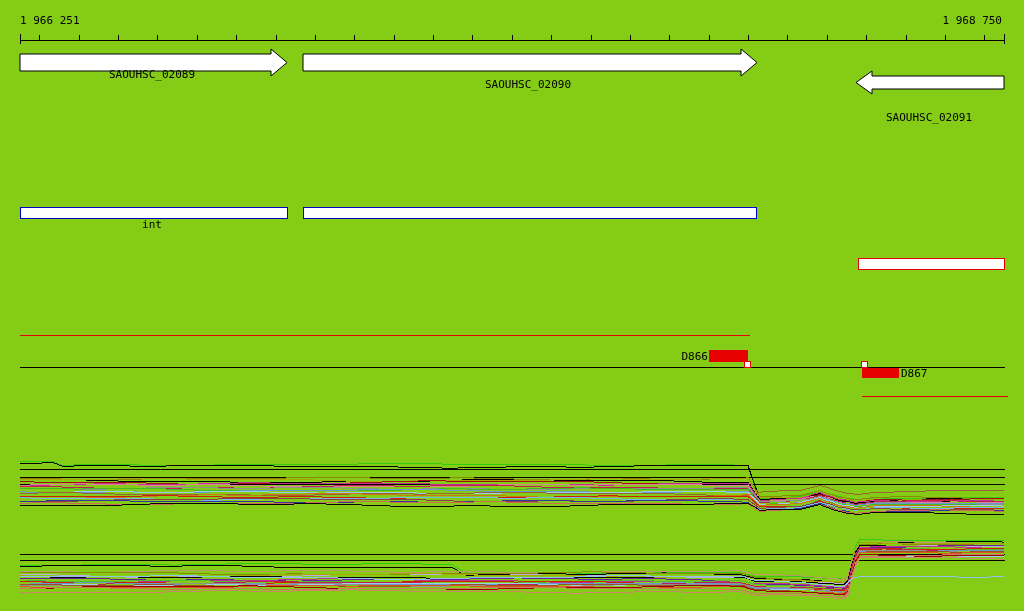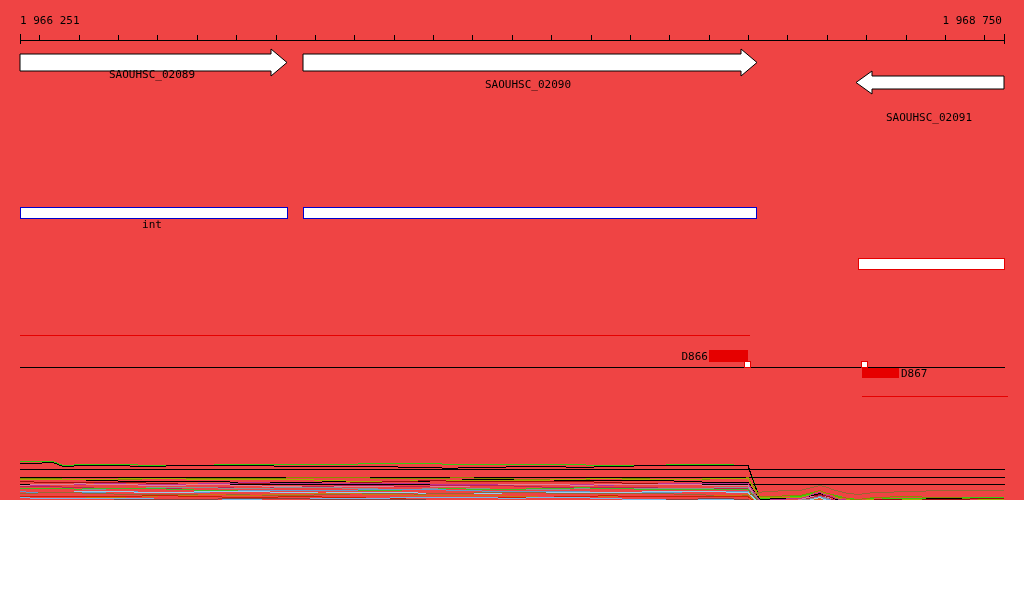--- a/index.html
+++ b/index.html
@@ -1,16 +1,16 @@
 <!DOCTYPE html>
 <html><head>
 <meta charset="utf-8">
 <style>
   html,body{margin:0;padding:0;background:#fff;}
-  .canvas{position:relative;width:1024px;height:500px;background:#ef4444;overflow:hidden;}
+  .canvas{position:relative;width:1024px;height:611px;background:#84cc16;overflow:hidden;}
   svg text{font:11px "DejaVu Sans Mono", monospace;fill:#000;}
 </style>
 </head>
 <body>
 
 <div class="canvas">
 <svg id="scene" width="1024" height="611" viewBox="0 0 1024 611" xmlns="http://www.w3.org/2000/svg">
   <g id="g-ruler">
         <line x1="20" x2="1004" y1="40.5" y2="40.5" stroke="#000" stroke-width="1" shape-rendering="crispEdges"></line>
         <line x1="20.5" x2="20.5" y1="34" y2="44" stroke="#000" shape-rendering="crispEdges"></line>

